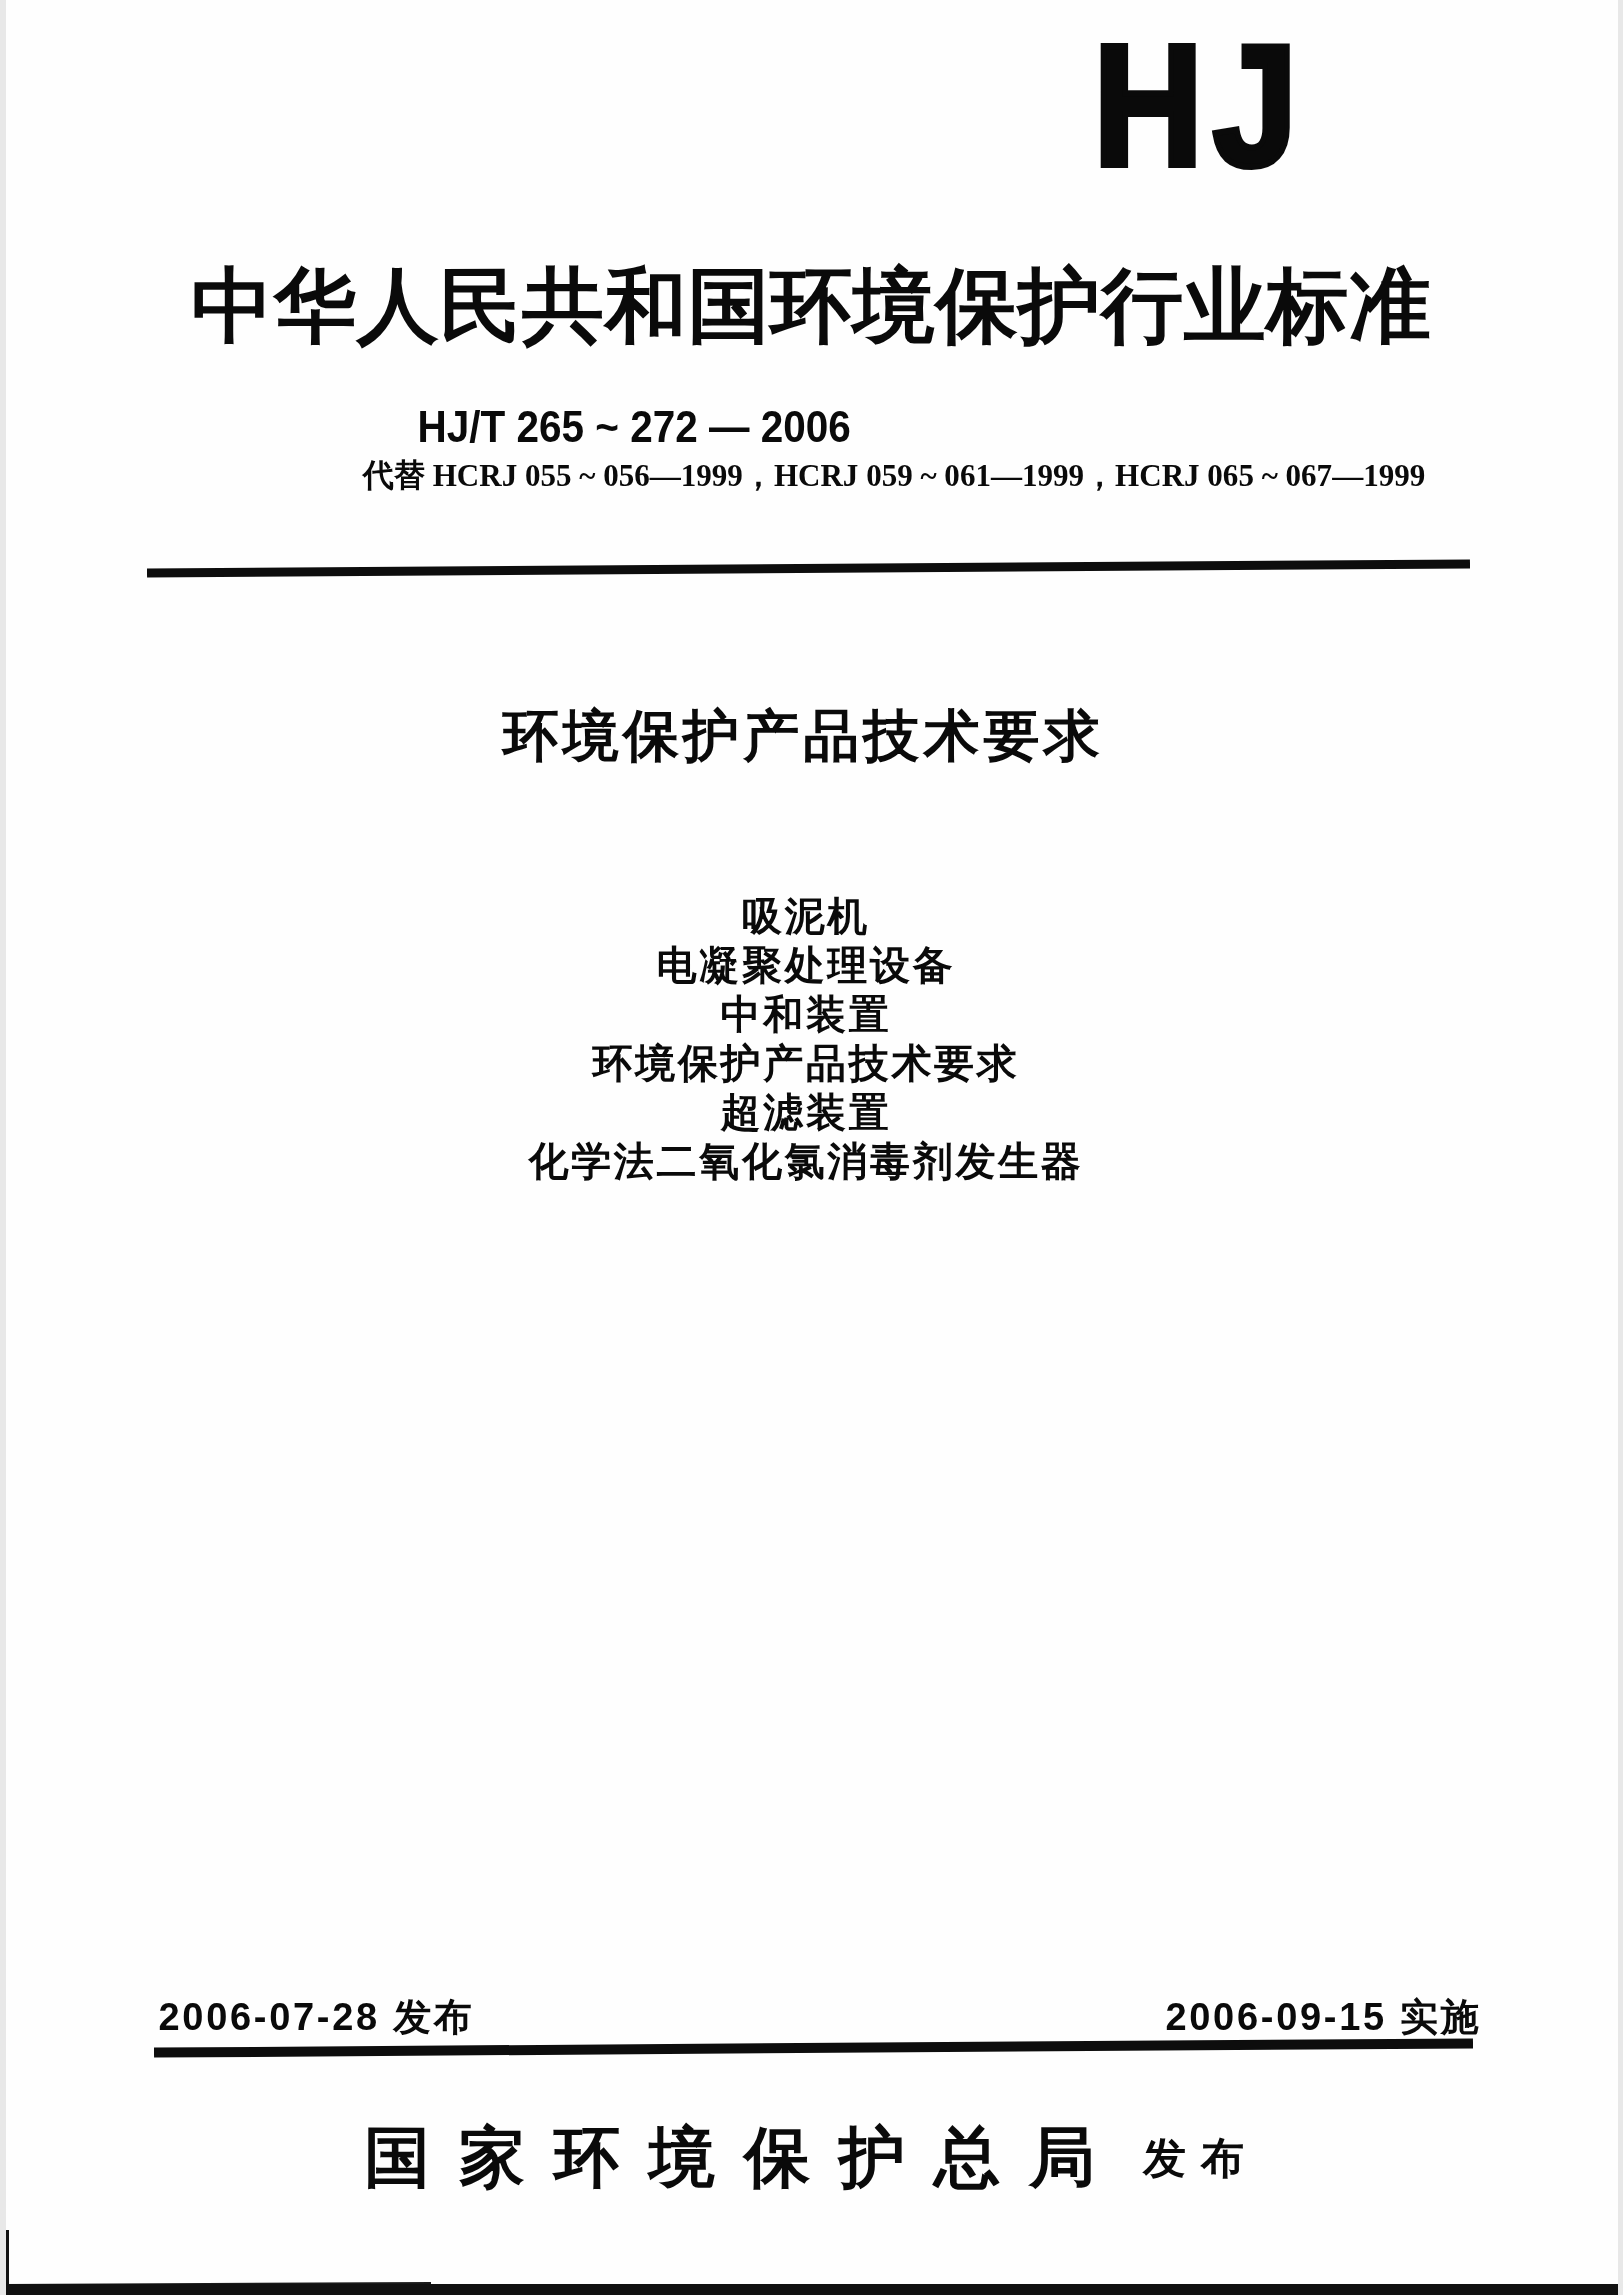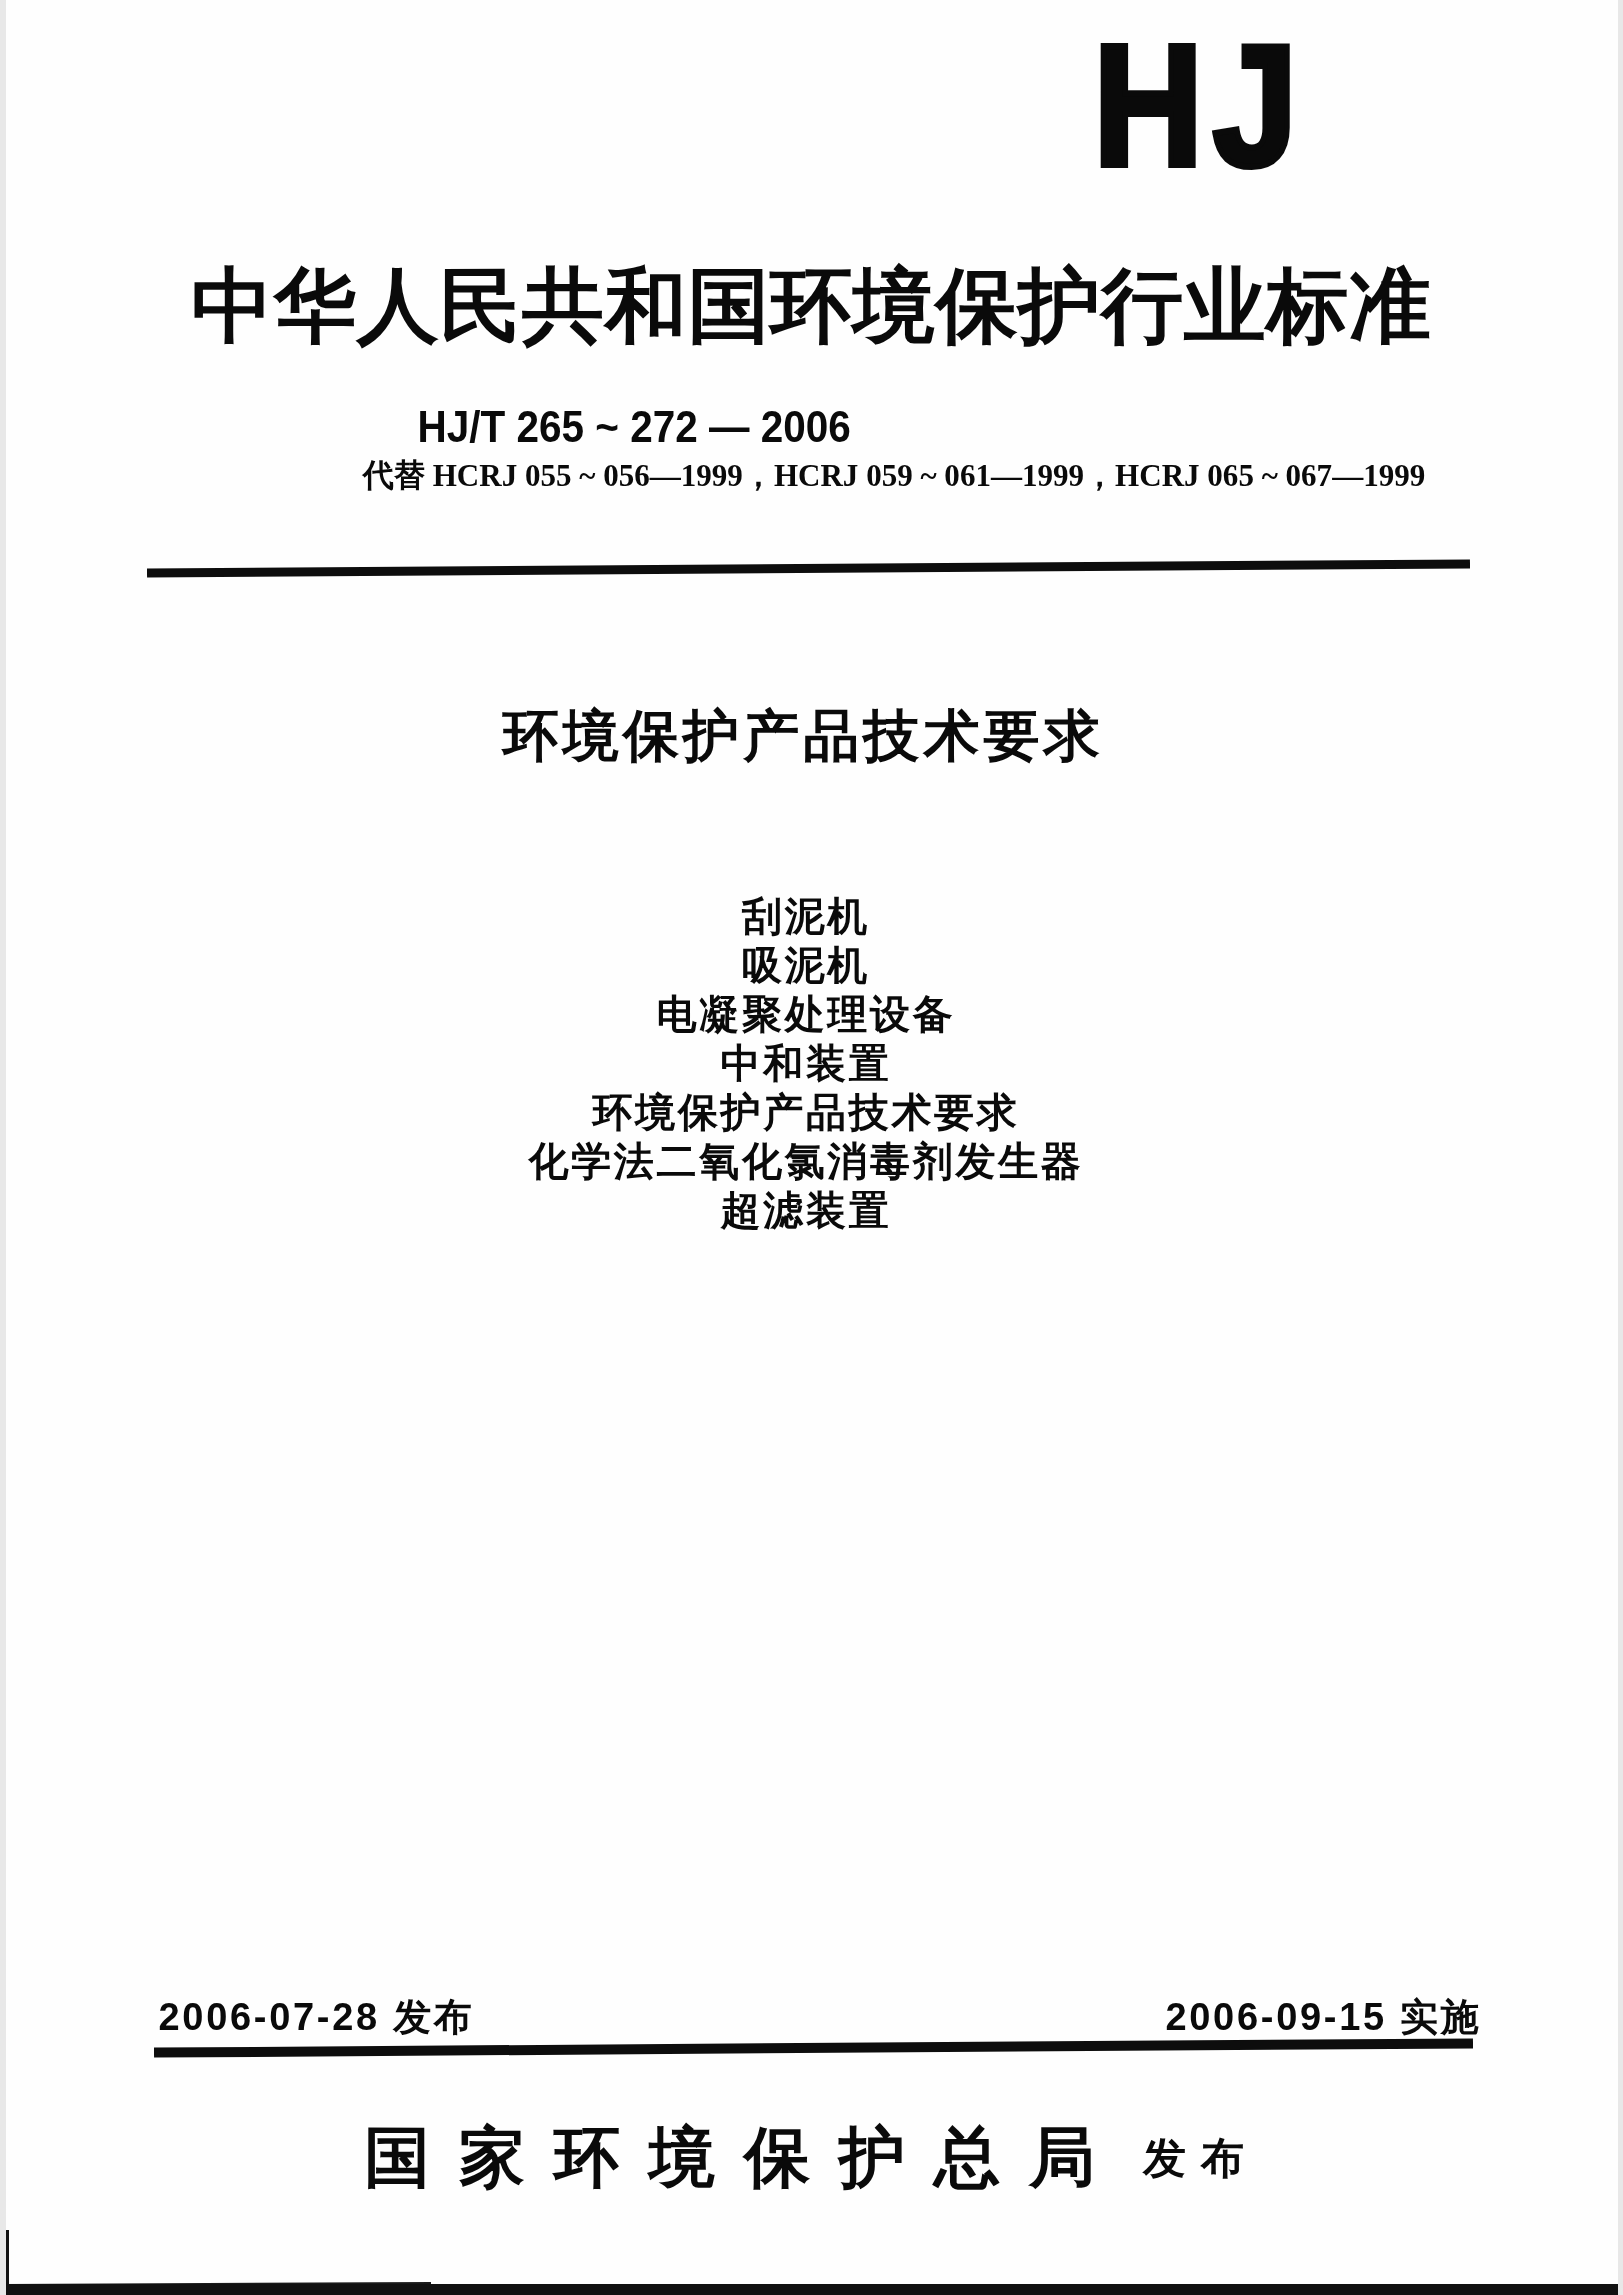--- a/index.html
+++ b/index.html
@@ -207,27 +207,26 @@
   <div class="std-block">
     <div class="std-number">HJ/T 265 ~ 272 — 2006</div>
     <div class="std-replaces">代替 HCRJ 055 ~ 056—1999，HCRJ 059 ~ 061—1999，HCRJ 065 ~ 067—1999</div>
   </div>
 
   <div class="rule-top"></div>
 
   <div class="doc-title">环境保护产品技术要求</div>
 
   <div class="product-list">
-    <div class="product-item">刮泥机</div>
     <div class="product-item">吸泥机</div>
     <div class="product-item">电凝聚处理设备</div>
     <div class="product-item">中和装置</div>
     <div class="product-item">环境保护产品技术要求</div>
+    <div class="product-item">超滤装置</div>
     <div class="product-item">化学法二氧化氯消毒剂发生器</div>
-    <div class="product-item">超滤装置</div>
   </div>
 
   <div class="date-issue">2006-07-28 发布</div>
   <div class="date-impl">2006-09-15 实施</div>
 
   <div class="rule-bottom"></div>
 
   <div class="publisher-row">
     <span class="publisher-name">国家环境保护总局</span>
     <span class="publisher-label">发布</span>

